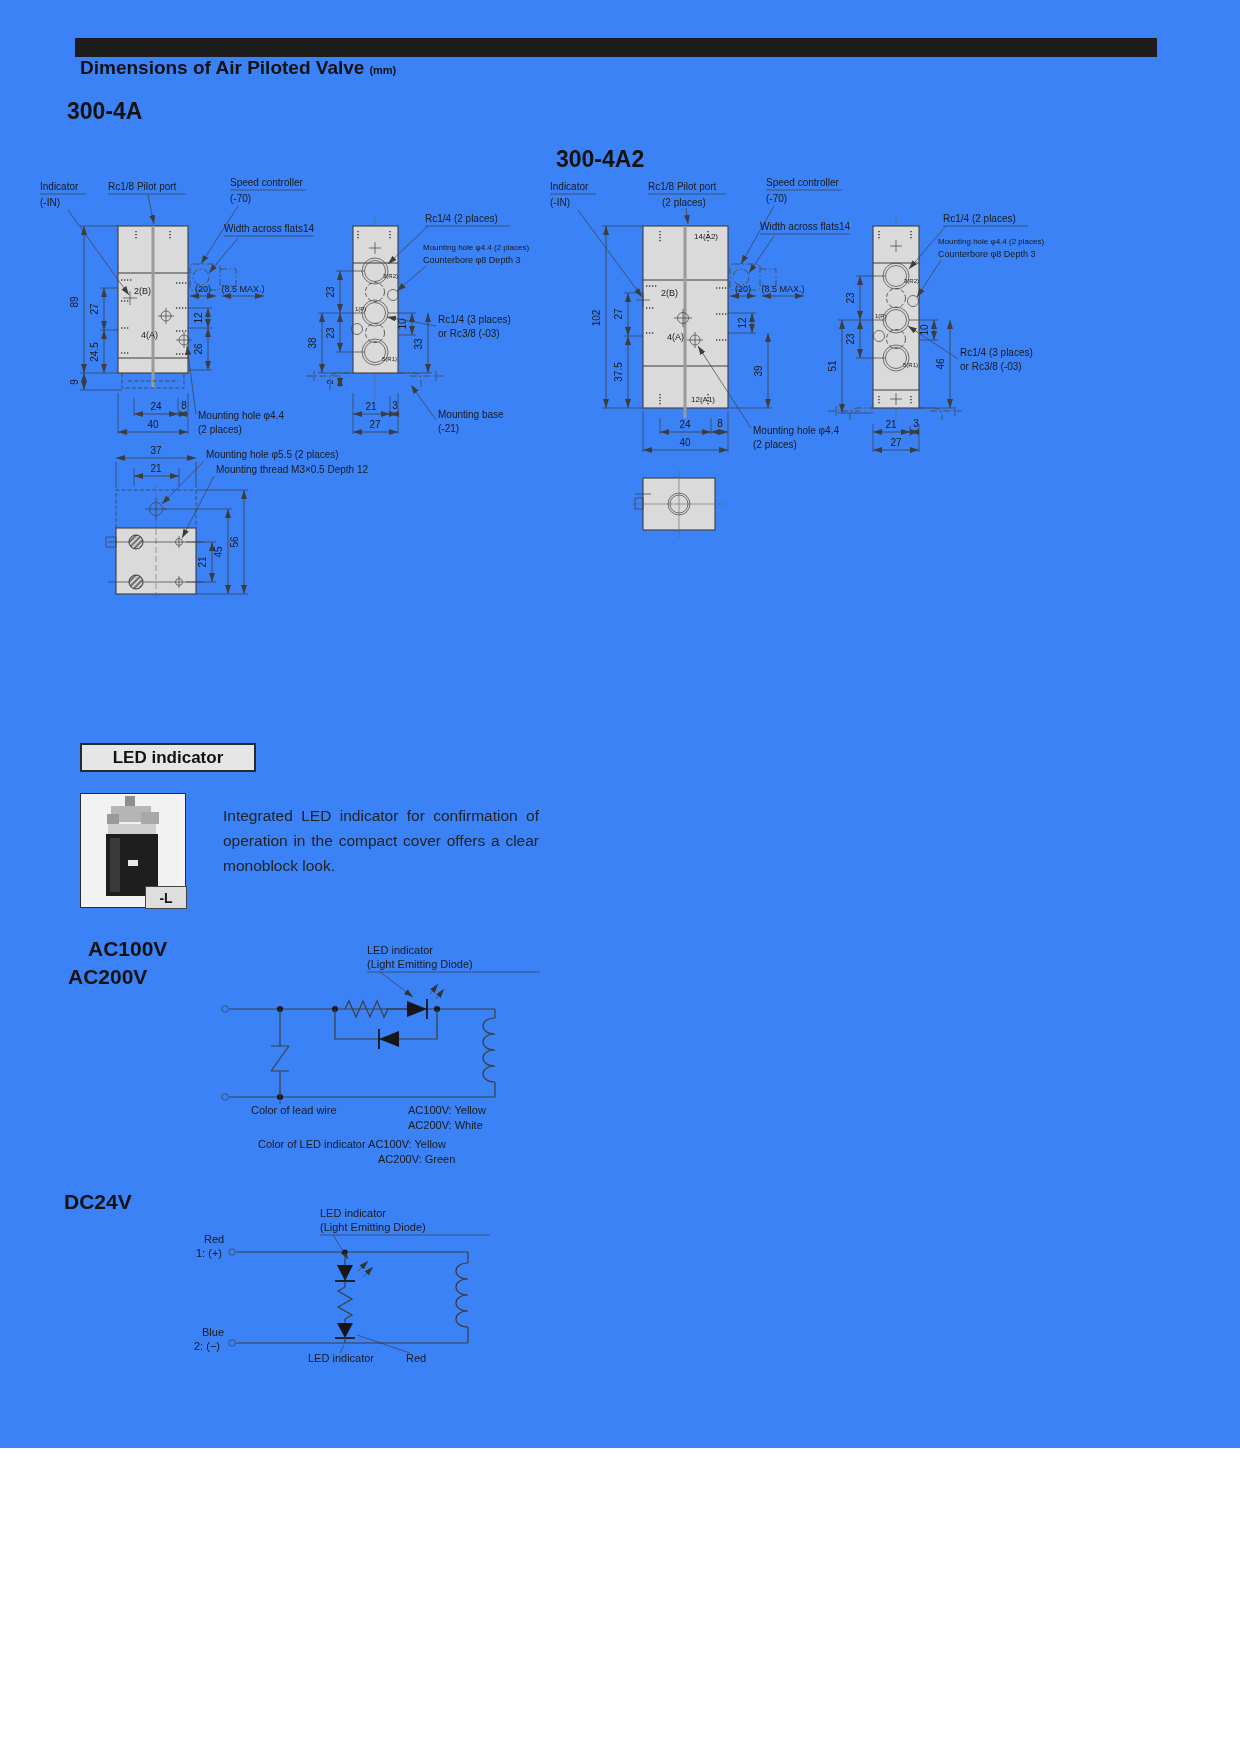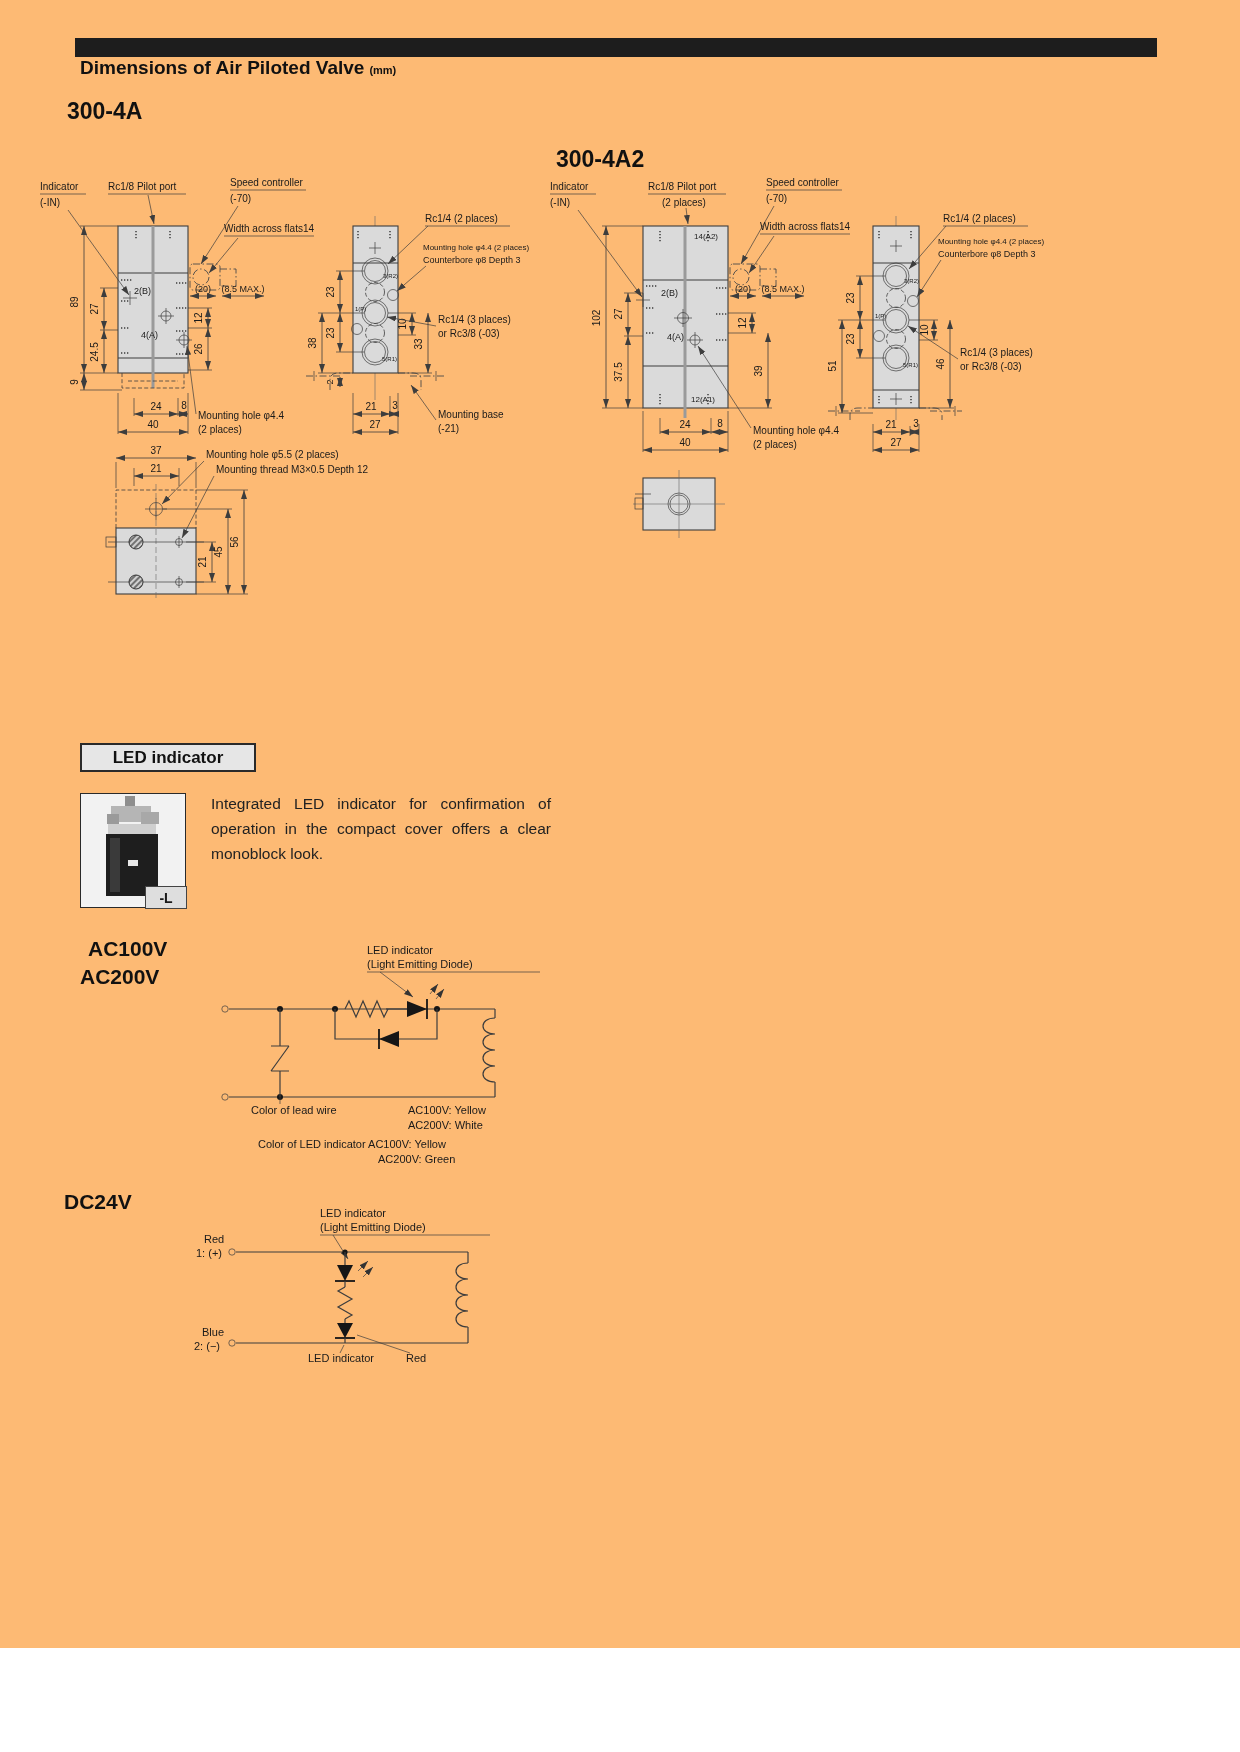--- a/index.html
+++ b/index.html
@@ -1,16 +1,16 @@
 <!DOCTYPE html>
 <html><head>
 <meta charset="utf-8">
 <style>
   html,body{margin:0;padding:0;background:#fff;}
-  #page{position:relative;width:1240px;height:1648px;background:#fdba74;font-family:"Liberation Sans",sans-serif;color:#1a1a1a;overflow:hidden;text-decoration:underline;}
+  #page{position:relative;width:1240px;height:1448px;background:#3b82f6;font-family:"Liberation Sans",sans-serif;color:#1a1a1a;overflow:hidden;text-decoration:underline;}
   .abs{position:absolute;}
   #topbar{left:75px;top:38px;width:1082px;height:19px;background:#1d1d1d;}
   #title{left:80px;top:57px;font-size:19px;font-weight:bold;color:#111;}
   #title .unit{font-size:11px;font-weight:bold;margin-left:5px;}
   .model{font-size:23px;font-weight:bold;color:#111;}
   
   svg text{font-family:"Liberation Sans",sans-serif;fill:#1a1a1a;}
   .t11{font-size:11px;} .t10{font-size:10px;} .t9{font-size:9px;} .t8{font-size:8px;} .t6{font-size:6px;}
   .ln{stroke:#3d3d3d;stroke-width:1.2;fill:none;}
   .thin{stroke:#3d3d3d;stroke-width:.7;fill:none;}
@@ -19,21 +19,21 @@
   .dashdot{stroke:#4a4a4a;stroke-width:.9;fill:none;stroke-dasharray:7 2.5 1.5 2.5;}
   .dots{stroke:#3d3d3d;stroke-width:1.5;fill:none;stroke-dasharray:1.3 1.7;}
   .bodyfill{fill:#dadada;stroke:#3d3d3d;stroke-width:1.1;}
   .fillb{fill:#161616;stroke:none;}
   .cline{stroke:#666;stroke-width:.6;fill:none;}
   
   #led-header{left:80px;top:743px;width:172px;height:25px;background:#e6e6e6;border:2px solid #2a2a2a;display:flex;align-items:center;justify-content:center;font-size:17px;font-weight:bold;color:#111;}
   #led-photo{left:80px;top:793px;width:104px;height:113px;border:1.5px solid #2a2a2a;background:#f4f4f4;}
   #led-tag{right:-2px;bottom:-2px;width:40px;height:21px;background:#dedede;border:1.5px solid #444;display:flex;align-items:center;justify-content:center;font-size:14px;font-weight:bold;}
   #led-text{left:211px;top:791px;width:340px;font-size:15.5px;line-height:1.62;color:#222;}
-  #led-text p{margin:0;text-align:justify;}
+  #led-text p{margin:12px;text-align:justify;}
   #led-text .bullet{padding-left:15px;text-indent:-15px;text-align:left;}
   .ac-head{font-size:21px;font-weight:bold;color:#111;line-height:1.3;}
   #pagenum{left:78px;top:1688px;font-size:19px;color:#222;margin-top:14px;}
 </style>
 </head>
 <body>
 
 <div id="page">
 
   <div id="topbar" class="abs"></div>
@@ -475,21 +475,21 @@
       <rect x="47" y="66" width="10" height="6" fill="#e8e8e8"></rect>
     </svg>
     <div id="led-tag" class="abs">-L</div>
   </div>
 
   <div id="led-text" class="abs">
     <p>Integrated LED indicator for confirmation of operation in the compact cover offers a clear monoblock look.</p>
   </div>
 
   <div class="abs ac-head" style="left:88px;top:935px;">AC100V</div>
-  <div class="abs ac-head" style="left:80px;top:963px;">AC200V</div>
+  <div class="abs ac-head" style="left:68px;top:963px;">AC200V</div>
 
   <svg class="abs" style="left:205px;top:942px;" width="360" height="225" viewBox="0 0 360 225">
     <defs>
       <marker id="fC" markerWidth="10" markerHeight="8" refX="9" refY="3" orient="auto" markerUnits="userSpaceOnUse">
           <path d="M0,0L9,3L0,6Z" fill="#333"></path>
         </marker>
     </defs>
     <text class="t11" x="162" y="12">LED indicator</text>
     <text class="t11" x="162" y="26">(Light Emitting Diode)</text>
     <line class="thin" x1="162" y1="30" x2="335" y2="30"></line>

